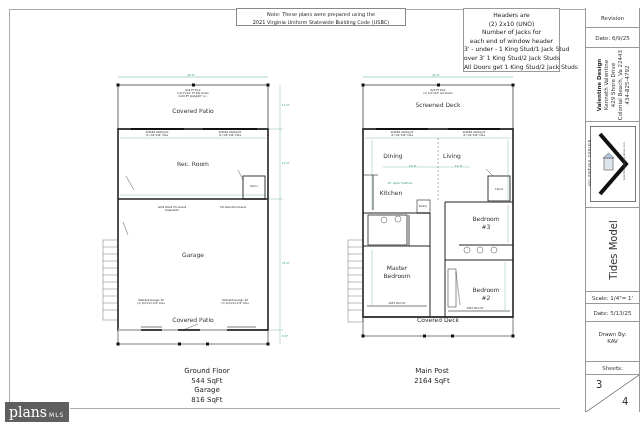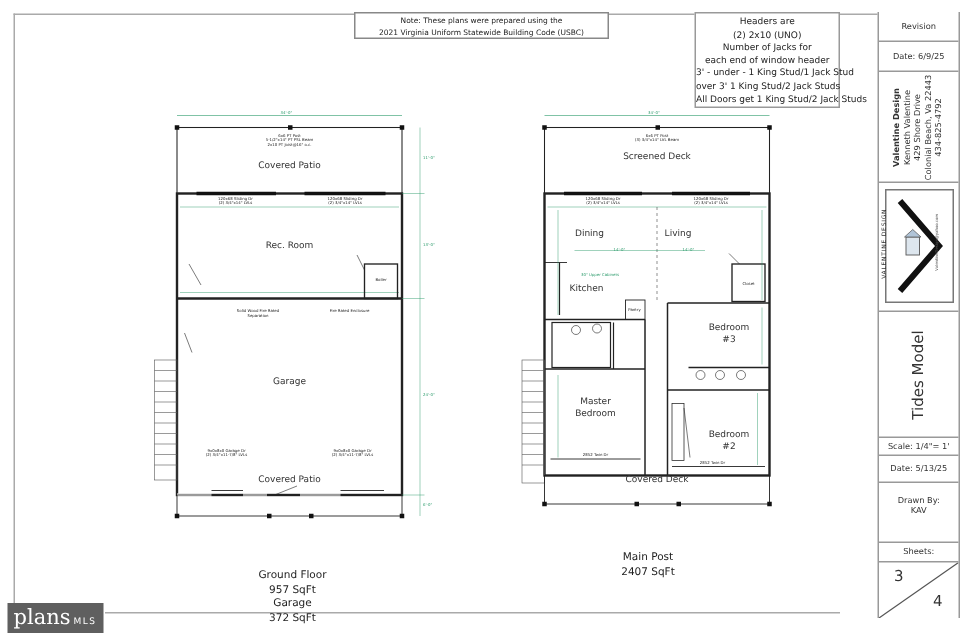--- a/index.html
+++ b/index.html
@@ -157,25 +157,25 @@
   <div class="tiny" style="left:151px;top:302px;">(2) 3/4"x11-7/8" LVLs</div>
   <div class="tiny" style="left:235px;top:299px;">9x0x8x0 Garage Dr</div>
   <div class="tiny" style="left:235px;top:302px;">(2) 3/4"x11-7/8" LVLs</div>
   <div class="room-label" style="left:193px;top:316px;">Covered Patio</div>
   <div class="dim" style="left:282px;top:104px;">11'-0"</div>
   <div class="dim" style="left:282px;top:162px;">13'-0"</div>
   <div class="dim" style="left:282px;top:262px;">24'-0"</div>
   <div class="dim" style="left:282px;top:335px;">6'-0"</div>
 </div>
 
-<div class="caption" style="left:195px;top:367px;margin-top:12px;">
+<div class="caption" style="left:207px;top:367px;">
   <div>Ground Floor</div>
-  <div>957 SqFt</div>
+  <div>544 SqFt</div>
   <div>Garage</div>
-  <div>372 SqFt</div>
+  <div>816 SqFt</div>
 </div>
 
 <div class="plan" style="left:0;top:0;width:560px;height:360px;">
   <svg width="560" height="360" style="position:absolute;left:0;top:0;">
     <line x1="363" y1="77" x2="513" y2="77" stroke="#2a9a6a" stroke-width="0.4"></line>
 
     <rect x="363" y="85" width="150" height="44" fill="none" stroke="#222" stroke-width="0.7"></rect>
     <rect x="361.5" y="83.5" width="3" height="3" fill="#111"></rect>
     <rect x="437" y="83.5" width="3" height="3" fill="#111"></rect>
     <rect x="511.5" y="83.5" width="3" height="3" fill="#111"></rect>
@@ -266,18 +266,18 @@
   <div class="room-label" style="left:397px;top:272px;">Bedroom</div>
   <div class="room-label" style="left:486px;top:286px;">Bedroom</div>
   <div class="room-label" style="left:486px;top:294px;">#2</div>
   <div class="tiny" style="left:397px;top:302px;">2852 Twin Dr</div>
   <div class="tiny" style="left:475px;top:307px;">2852 Twin Dr</div>
   <div class="room-label" style="left:438px;top:316px;">Covered Deck</div>
 </div>
 
 <div class="caption" style="left:432px;top:367px;">
   <div>Main Post</div>
-  <div>2407 SqFt</div>
+  <div>2164 SqFt</div>
 </div>
 
 <div class="bright-logo">
   <span>plans</span><span class="mls">MLS</span>
 </div>
 
 </body></html>

